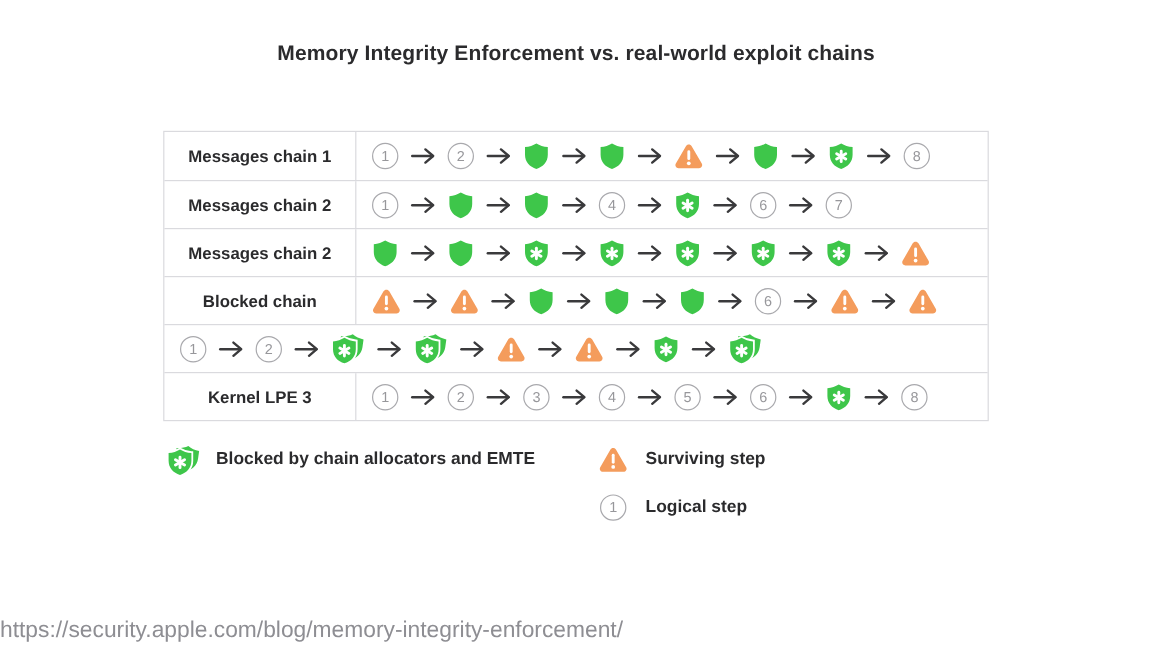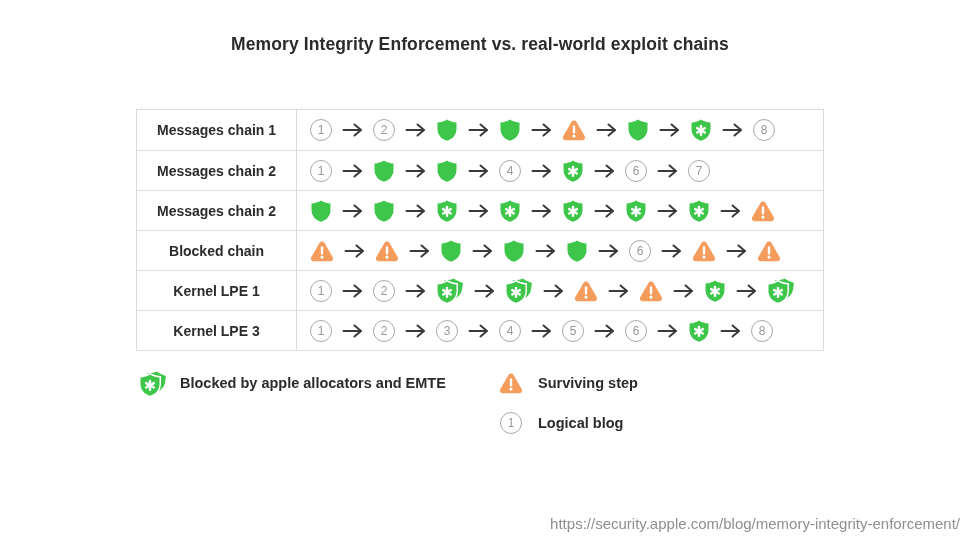--- a/index.html
+++ b/index.html
@@ -53,22 +53,22 @@
     display: inline-flex; align-items: center; justify-content: center;
   }
   .legend-col { position: absolute; }
   .legend-left  { left: 139px; top: 363px; }
   .legend-right { left: 497px; top: 363px; }
   .lrow { display: flex; align-items: center; height: 40px; gap: 13px; }
   .lrow .licon { width: 28px; display: inline-flex; justify-content: center; }
   .lrow .ltext { font-size: 14.5px; font-weight: bold; color: var(--text-dark); white-space: nowrap; }
   .source-url {
     position: absolute; top: 515px; left: 0; width: 100%;
-    text-align: right;
-    font-size: 15px; color: var(--url-gray);
+    text-align: left;
+    font-size: 19px; color: var(--url-gray);
   }
 </style>
 </head>
 <body>
 
 <div class="title">Memory Integrity Enforcement vs. real-world exploit chains</div>
 
 <div class="chain-table">
     <div class="trow">
       <div class="tlabel">Messages chain 1</div>
@@ -432,21 +432,20 @@
         <span class="icon">
           <svg width="24" height="22" viewBox="0 0 24 22">
             <path d="M12 1.4c1 0 1.9.53 2.4 1.4l8.4 14.5c1 1.73-.25 3.9-2.25 3.9H3.45c-2 0-3.25-2.17-2.25-3.9L9.6 2.8C10.1 1.93 11 1.4 12 1.4Z" fill="var(--orange)"></path>
             <line x1="12" y1="7.4" x2="12" y2="13.2" stroke="#fff" stroke-width="2.4" stroke-linecap="round"></line>
             <circle cx="12" cy="17.1" r="1.55" fill="#fff"></circle>
           </svg>
         </span>
       </div>
     </div>
     <div class="trow">
-      <div class="tlabel">Kernel LPE 1</div>
       <div class="tchain">
         <span class="icon">
           <span class="num">1</span>
         </span>
         <span class="icon">
           <svg width="21" height="16" viewBox="0 0 21 16">
             <path d="M1.5 8h17" stroke="var(--arrow-dark)" stroke-width="2" stroke-linecap="round"></path>
             <path d="M12.5 2.5 19 8l-6.5 5.5" fill="none" stroke="var(--arrow-dark)" stroke-width="2" stroke-linecap="round" stroke-linejoin="round"></path>
           </svg>
         </span>
@@ -656,21 +655,21 @@
               <path d="M11 1.5C13.7 3.2 16.9 4.2 20.5 4.5V11c0 5.8-3.9 10.2-9.5 11.8C5.4 21.2 1.5 16.8 1.5 11V4.5C5.1 4.2 8.3 3.2 11 1.5Z" fill="var(--green)"></path>
               <g stroke="#fff" stroke-width="2.4" stroke-linecap="round">
                 <line x1="11" y1="7.9" x2="11" y2="16.700000000000003"></line>
                 <line x1="7.2" y1="10.100000000000001" x2="14.8" y2="14.5"></line>
                 <line x1="7.2" y1="14.5" x2="14.8" y2="10.100000000000001"></line>
               </g>
             </g>
           </svg>
         </span>
       </span>
-      <span class="ltext">Blocked by apple allocators and EMTE</span>
+      <span class="ltext">Blocked by chain allocators and EMTE</span>
     </div>
   </div>
 <div class="legend-col legend-right">
     <div class="lrow">
       <span class="licon">
         <span class="icon">
           <svg width="24" height="22" viewBox="0 0 24 22">
             <path d="M12 1.4c1 0 1.9.53 2.4 1.4l8.4 14.5c1 1.73-.25 3.9-2.25 3.9H3.45c-2 0-3.25-2.17-2.25-3.9L9.6 2.8C10.1 1.93 11 1.4 12 1.4Z" fill="var(--orange)"></path>
             <line x1="12" y1="7.4" x2="12" y2="13.2" stroke="#fff" stroke-width="2.4" stroke-linecap="round"></line>
             <circle cx="12" cy="17.1" r="1.55" fill="#fff"></circle>
@@ -678,17 +677,17 @@
         </span>
       </span>
       <span class="ltext">Surviving step</span>
     </div>
     <div class="lrow">
       <span class="licon">
         <span class="icon">
           <span class="num">1</span>
         </span>
       </span>
-      <span class="ltext">Logical blog</span>
+      <span class="ltext">Logical step</span>
     </div>
   </div>
 
 <div class="source-url">https://security.apple.com/blog/memory-integrity-enforcement/</div>
 
 </body></html>

